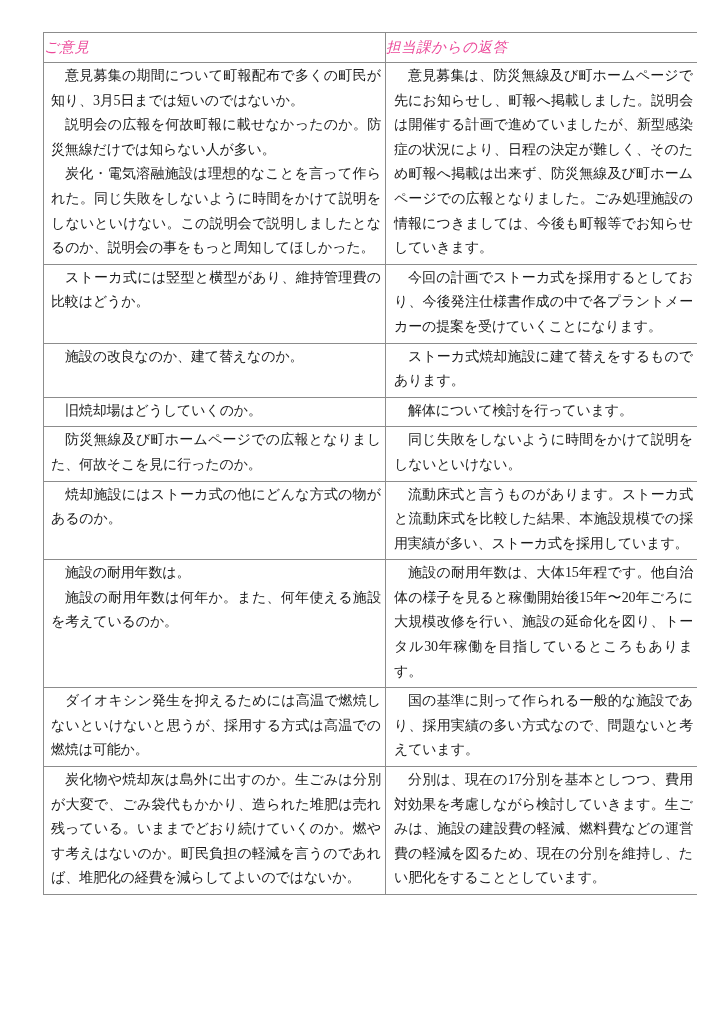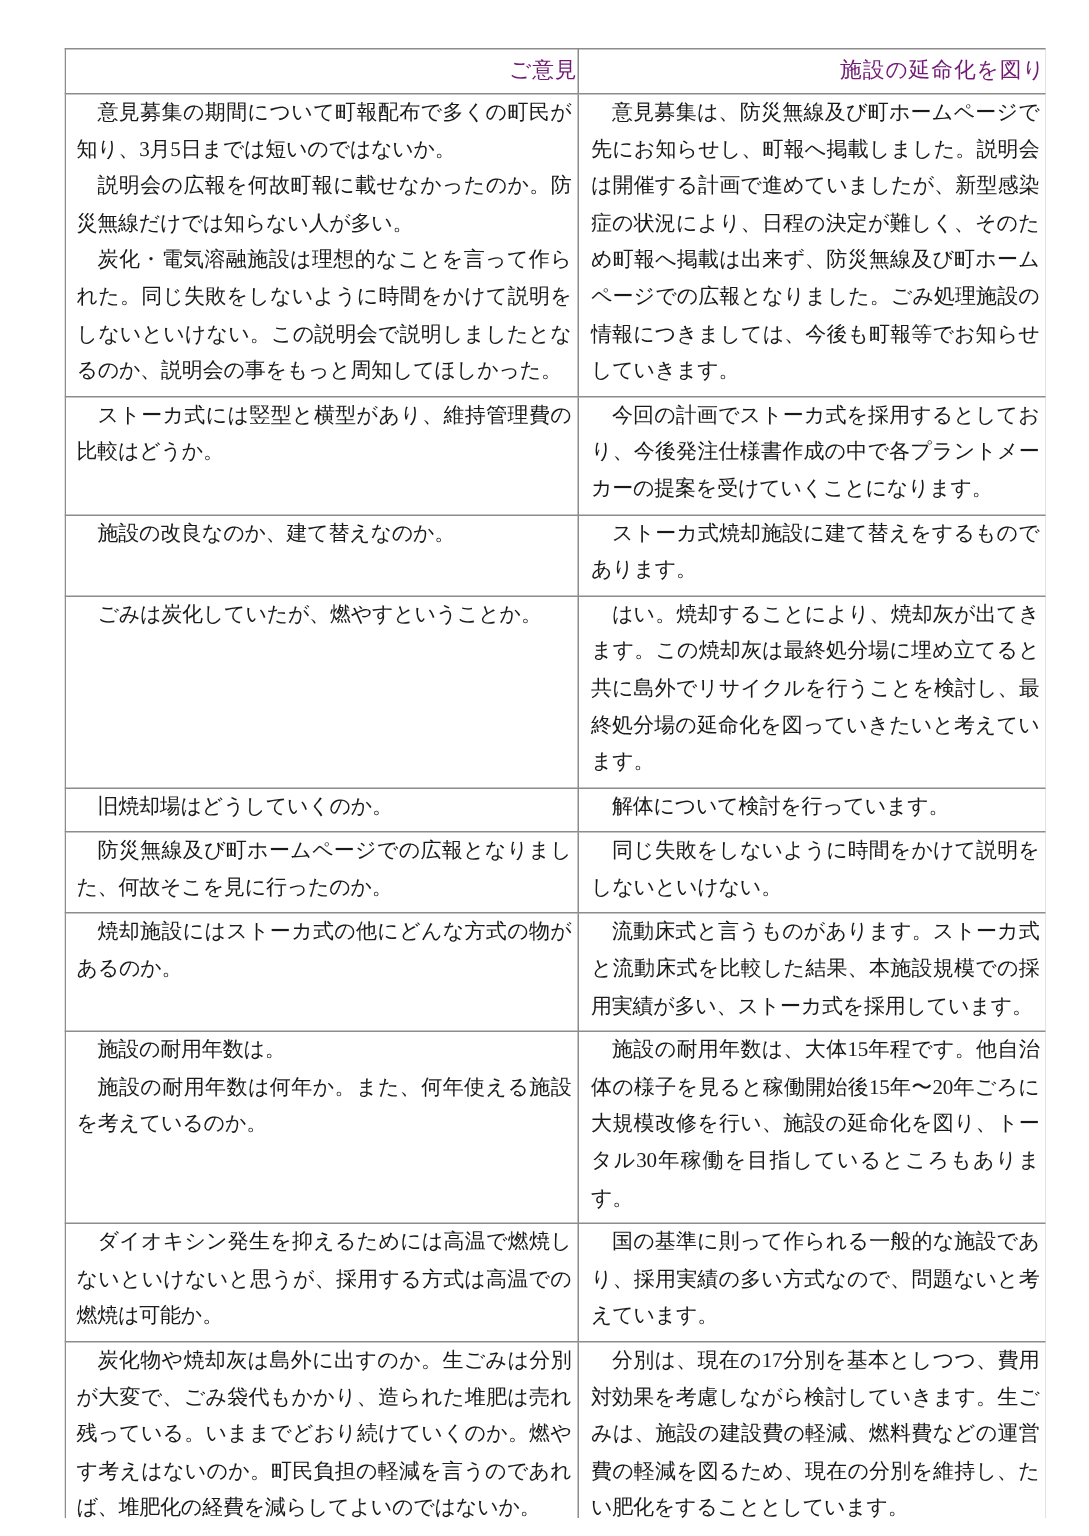--- a/index.html
+++ b/index.html
@@ -47,26 +47,27 @@
   table.qa td {
     border: 1px solid #8c8c8c;
     vertical-align: top;
     padding: 0;
     background: #ffffff;
   }
 
   
   table.qa th {
     height: 29px;
-    text-align: right;
+    text-align: left;
     font-weight: normal;
     font-size: 14.5px;
     line-height: 29px;
     letter-spacing: 0.6px;
-    color: #701a75;
+    color: #ec4899;
+    font-style: italic;
   }
 
   
   table.qa td {
     font-size: 14px;
     line-height: 24.6px;
     letter-spacing: -0.15px;
   }
 
   .cell-inner {
@@ -92,21 +93,21 @@
 <div class="page">
   <div class="table-clip">
     <table class="qa">
       <colgroup>
         <col class="c-opinion">
         <col class="c-reply">
       </colgroup>
       <thead>
         <tr>
           <th>ご意見</th>
-          <th>施設の延命化を図り</th>
+          <th>担当課からの返答</th>
         </tr>
       </thead>
       <tbody id="qa-body">
           <tr>
             <td class="opinion">
               <div class="cell-inner">
                 <p class="para">意見募集の期間について町報配布で多くの町民が知り、3月5日までは短いのではないか。</p>
                 <p class="para">説明会の広報を何故町報に載せなかったのか。防災無線だけでは知らない人が多い。</p>
                 <p class="para">炭化・電気溶融施設は理想的なことを言って作られた。同じ失敗をしないように時間をかけて説明をしないといけない。この説明会で説明しましたとなるのか、説明会の事をもっと周知してほしかった。</p>
               </div>
@@ -131,32 +132,20 @@
           </tr>
           <tr>
             <td class="opinion">
               <div class="cell-inner">
                 <p class="para">施設の改良なのか、建て替えなのか。</p>
               </div>
             </td>
             <td class="reply">
               <div class="cell-inner">
                 <p class="para">ストーカ式焼却施設に建て替えをするものであります。</p>
-              </div>
-            </td>
-          </tr>
-          <tr>
-            <td class="opinion">
-              <div class="cell-inner">
-                <p class="para">ごみは炭化していたが、燃やすということか。</p>
-              </div>
-            </td>
-            <td class="reply">
-              <div class="cell-inner">
-                <p class="para">はい。焼却することにより、焼却灰が出てきます。この焼却灰は最終処分場に埋め立てると共に島外でリサイクルを行うことを検討し、最終処分場の延命化を図っていきたいと考えています。</p>
               </div>
             </td>
           </tr>
           <tr>
             <td class="opinion">
               <div class="cell-inner">
                 <p class="para">旧焼却場はどうしていくのか。</p>
               </div>
             </td>
             <td class="reply">

